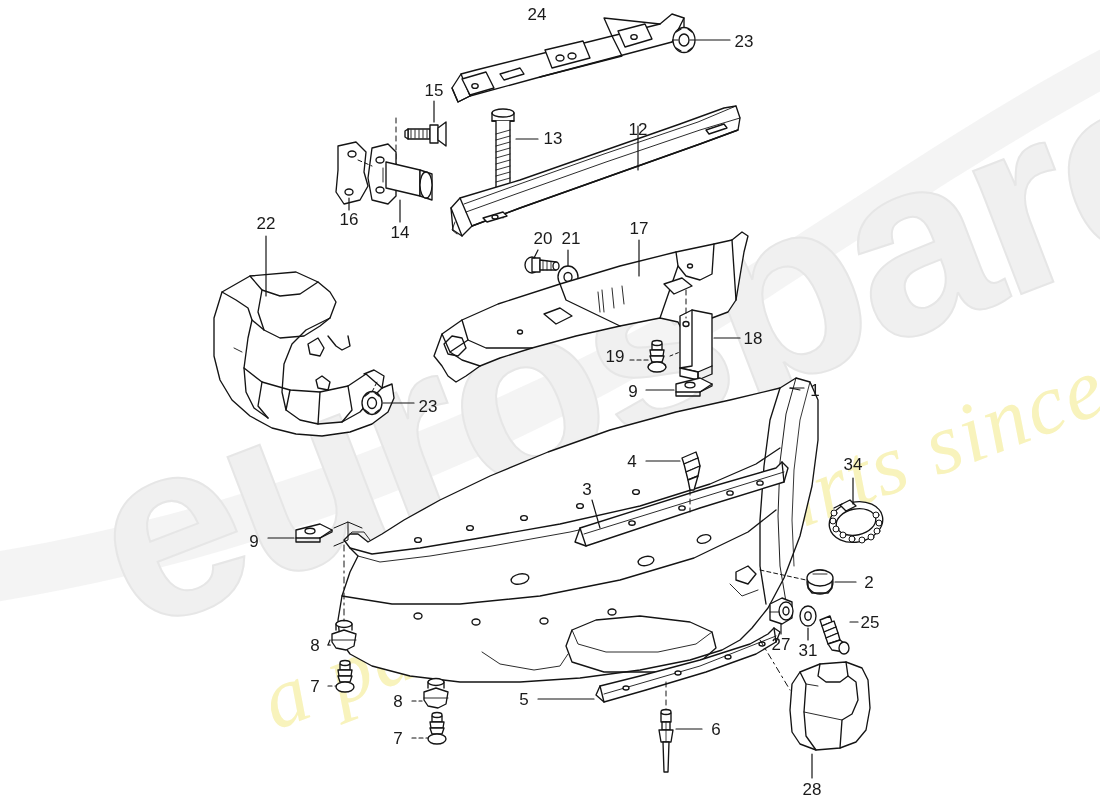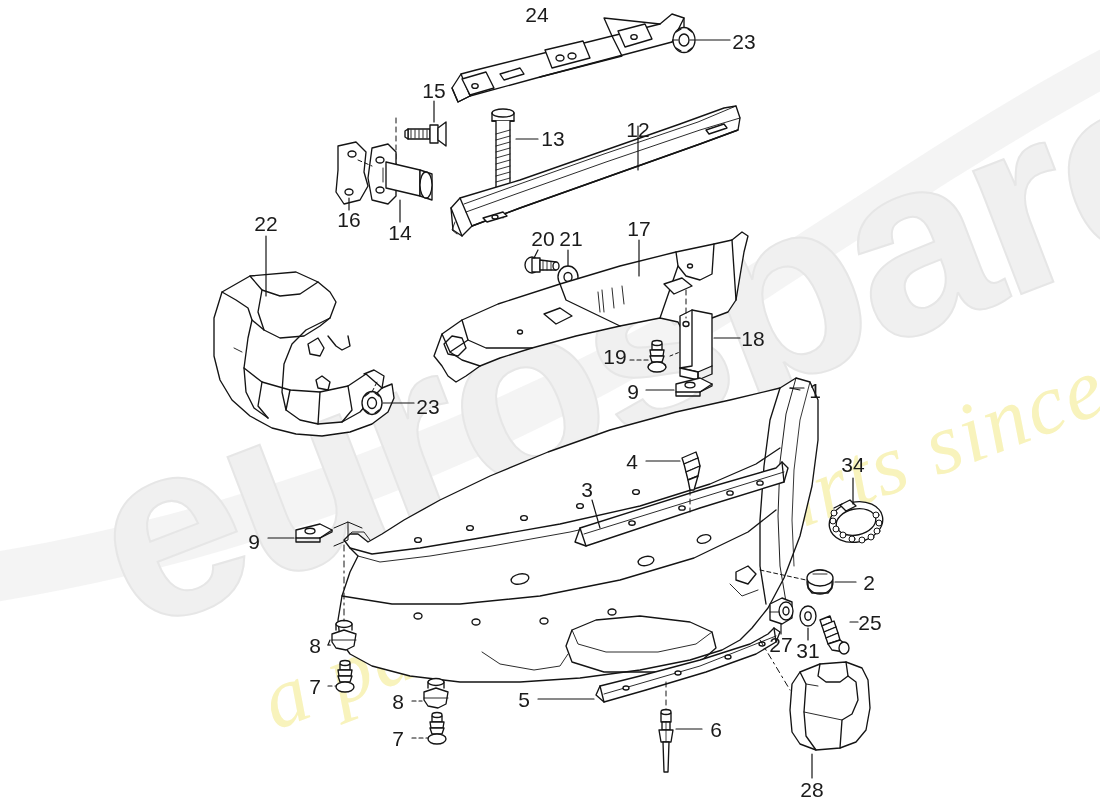--- a/index.html
+++ b/index.html
@@ -3,21 +3,21 @@
 <meta charset="utf-8">
 <title>Rear Bumper Parts Diagram</title>
 <style>
   html,body{margin:0;padding:0;background:#fff;}
   body{width:1100px;height:800px;overflow:hidden;
        font-family:"Liberation Sans",sans-serif;}
   #stage{position:relative;width:1100px;height:800px;background:#ffffff;overflow:hidden;}
   #wm{position:absolute;inset:0;pointer-events:none;}
   #art{position:absolute;inset:0;}
   .lbl{position:absolute;font-family:"Liberation Sans",sans-serif;
-       font-size:21px;color:#1a1a1a;line-height:1;white-space:nowrap;
+       font-size:17px;color:#1a1a1a;line-height:1;white-space:nowrap;
        transform:translate(-50%,-50%);letter-spacing:0px;}
 </style>
 </head>
 <body>
 
 <div id="stage">
 
   <svg id="wm" viewBox="0 0 1100 800">
     <defs>
       <linearGradient id="swoosh" x1="0" y1="0" x2="1" y2="1">

